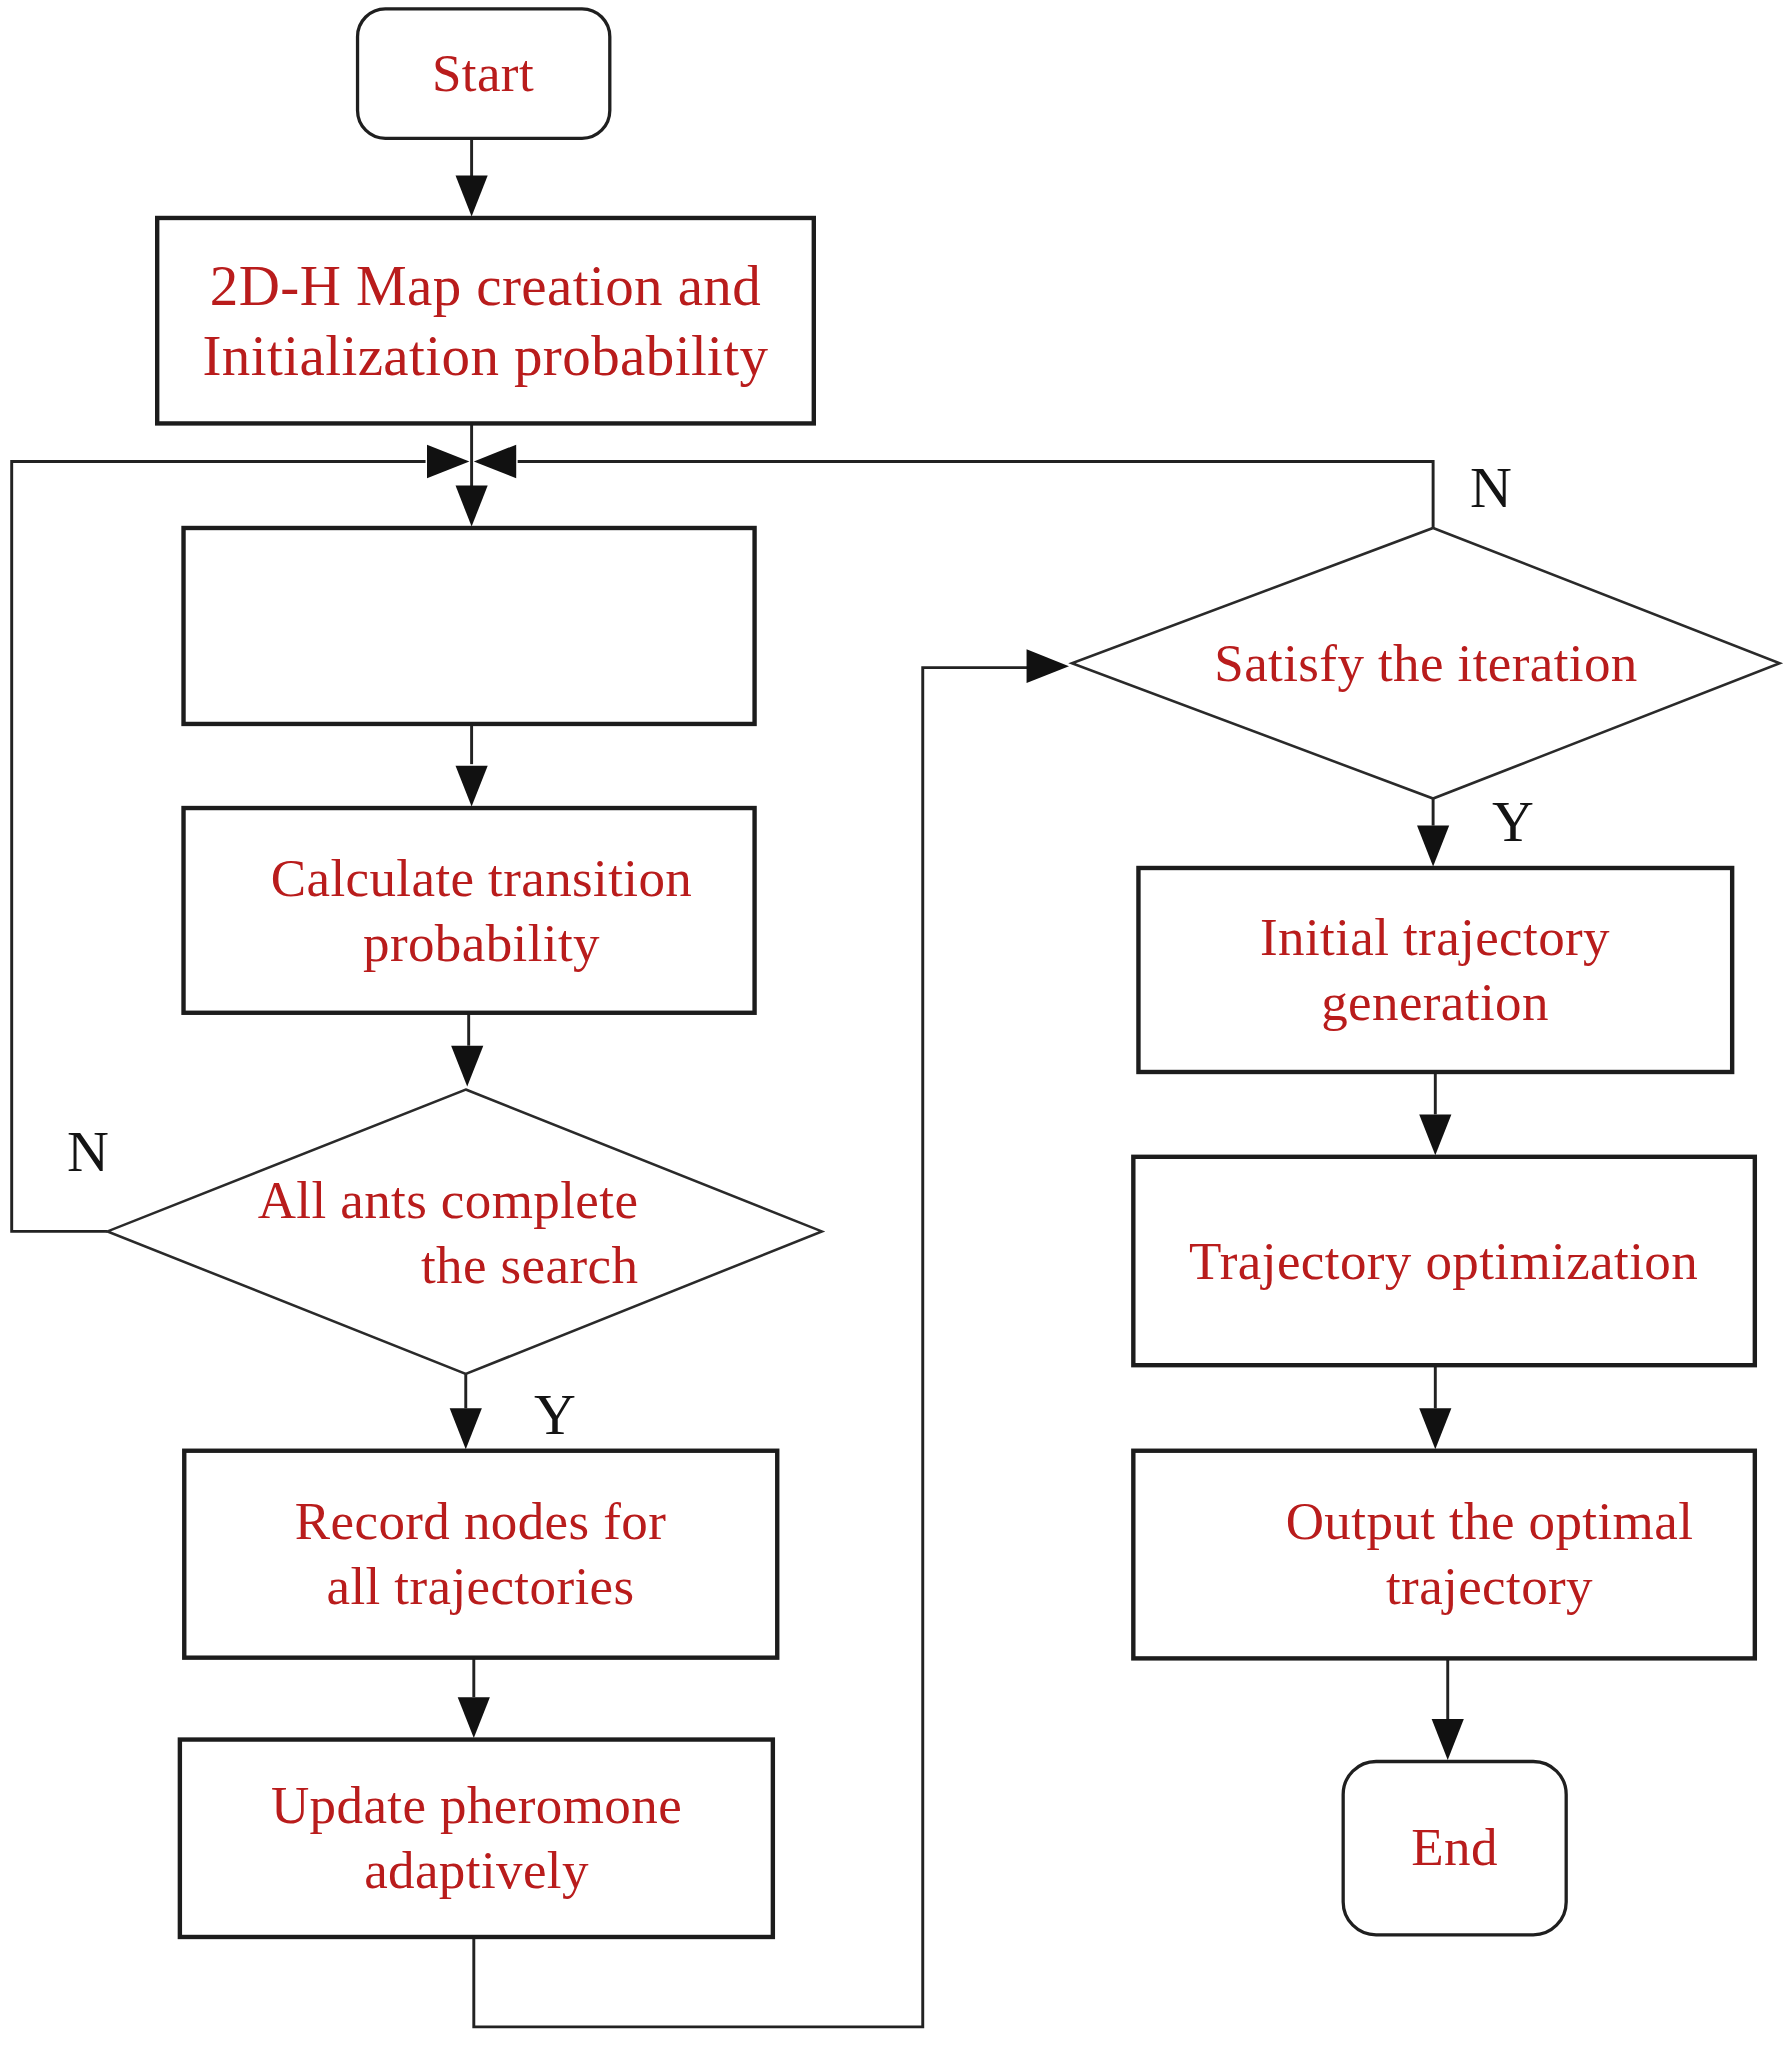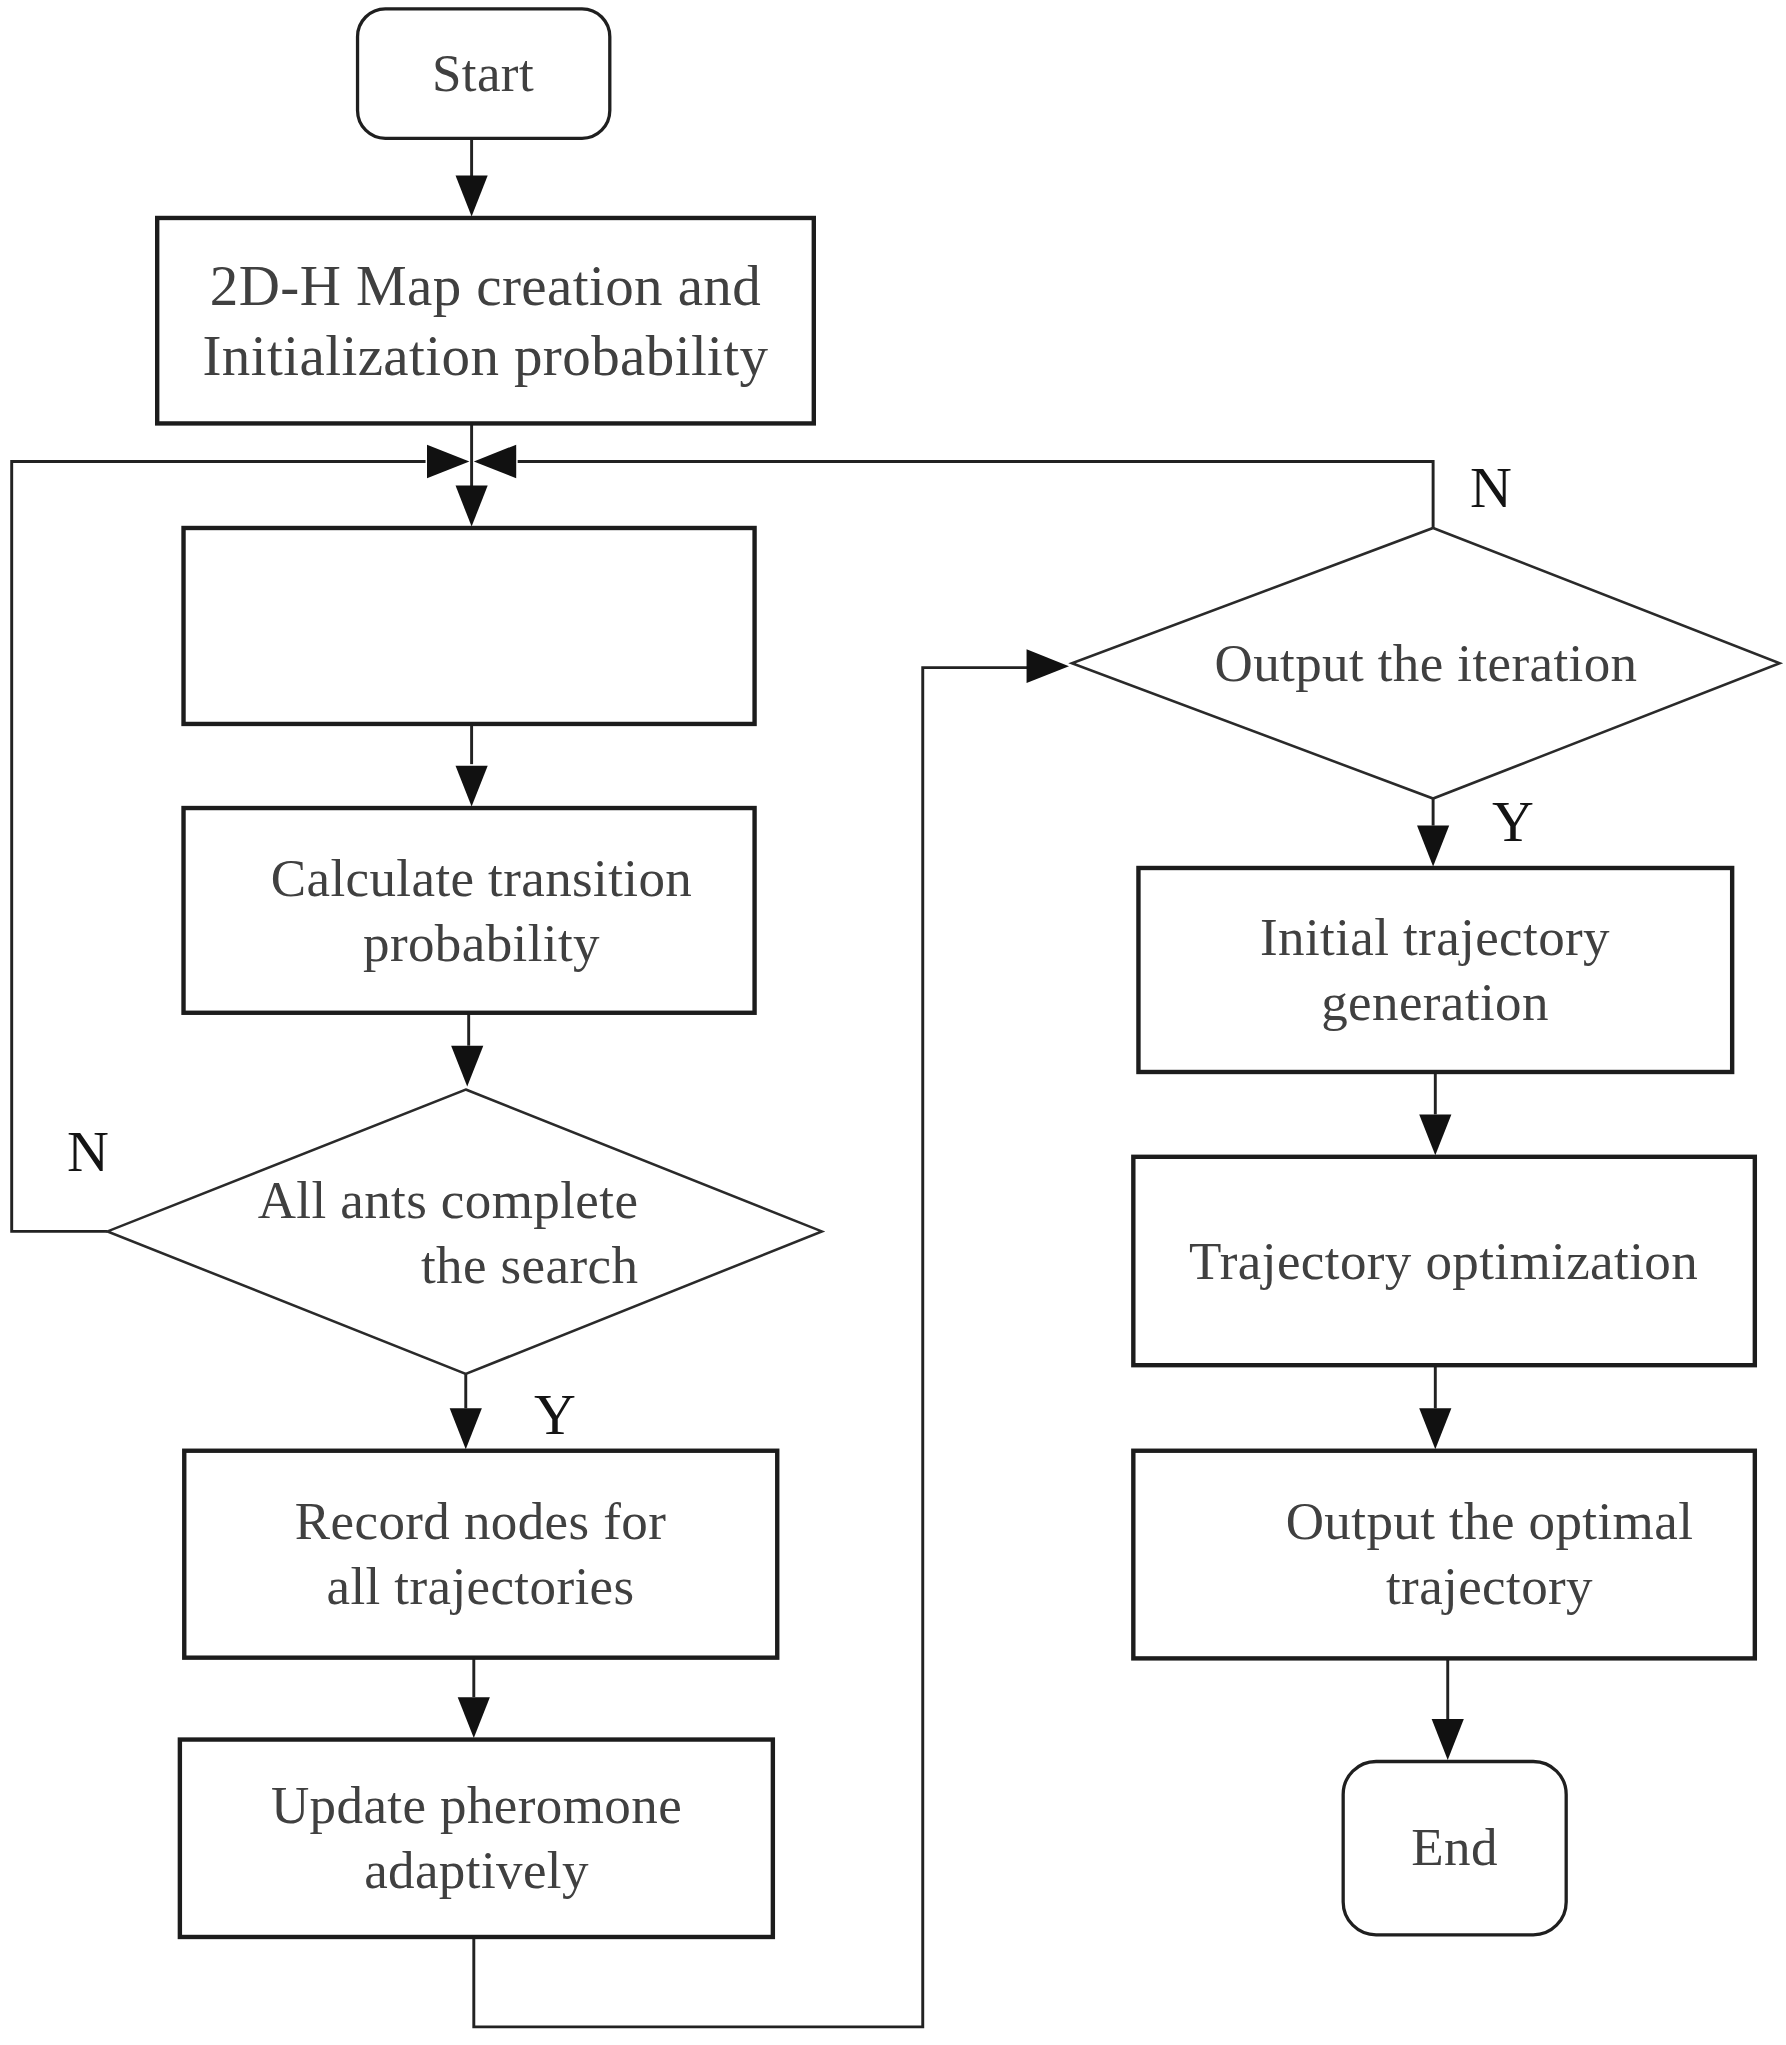--- a/index.html
+++ b/index.html
@@ -24,21 +24,21 @@
   .edge { fill: none; stroke: #222222; stroke-width: 4; }
   .arrowhead { fill: #111111; stroke: none; }
   .node-label {
     position: absolute;
     display: flex;
     align-items: center;
     justify-content: center;
     text-align: center;
     font-size: 53px;
     line-height: 1.22;
-    color: #404040;
+    color: #b91c1c;
     white-space: pre-line;
     letter-spacing: 0.4px;
   }
   .branch-label {
     position: absolute;
     display: flex;
     align-items: center;
     justify-content: center;
     font-size: 58px;
     color: #141414;
@@ -124,21 +124,21 @@
   <div class="branch-label" style="left:37px; top:1111px; width:102px; height:80px;">N</div>
 
   <div class="branch-label" style="left:504px; top:1374px; width:102px; height:80px;">Y</div>
 
   <div class="node-label" style="left:184px; top:1450px; width:593px; height:207px;">Record nodes for
 all trajectories</div>
 
   <div class="node-label" style="left:180px; top:1739px; width:593px; height:197px;">Update pheromone
 adaptively</div>
 
-  <div class="node-label" style="left:1072px; top:601px; width:708px; height:124px;">Output the iteration</div>
+  <div class="node-label" style="left:1072px; top:601px; width:708px; height:124px;">Satisfy the iteration</div>
 
   <div class="branch-label" style="left:1440px; top:447px; width:102px; height:80px;">N</div>
 
   <div class="branch-label" style="left:1462px; top:781px; width:102px; height:80px;">Y</div>
 
   <div class="node-label" style="left:1138px; top:868px; width:594px; height:204px;">Initial trajectory
 generation</div>
 
   <div class="node-label" style="left:1133px; top:1157px; width:621px; height:208px;">Trajectory optimization</div>
 

